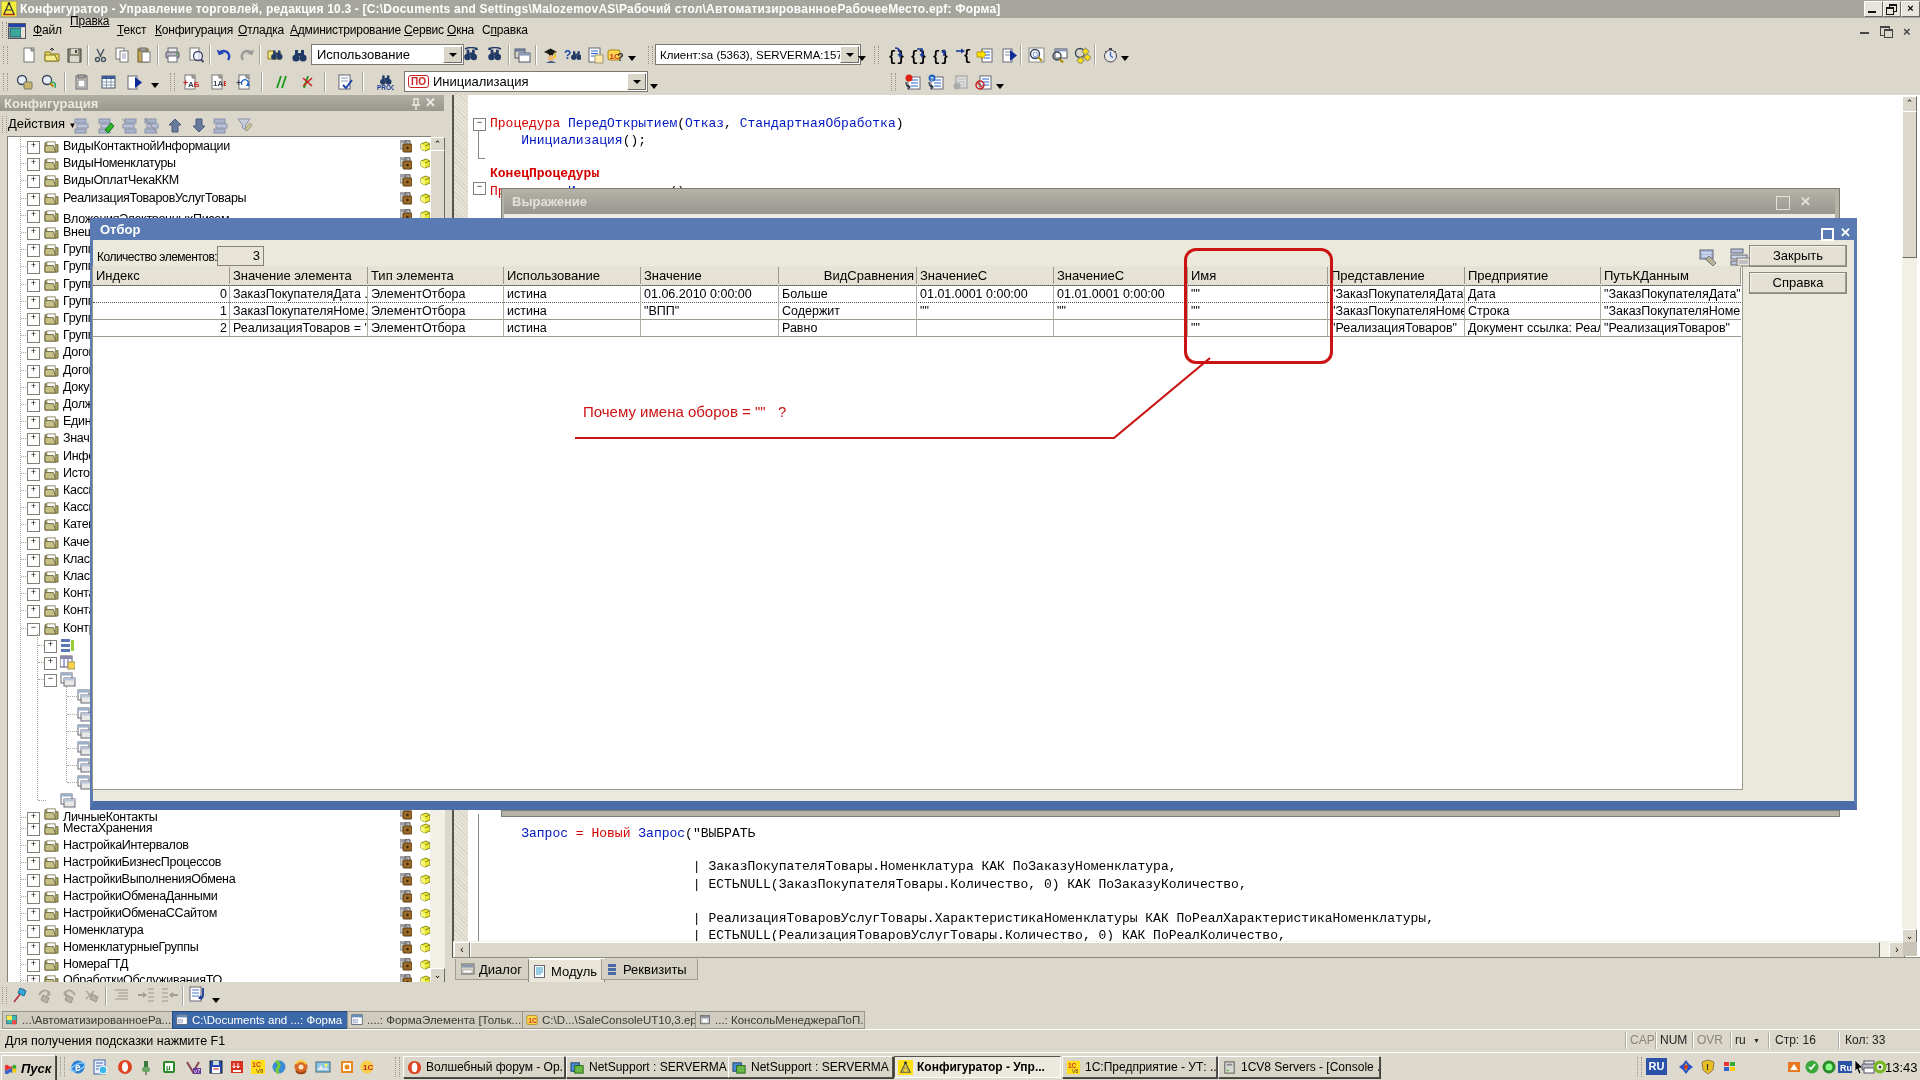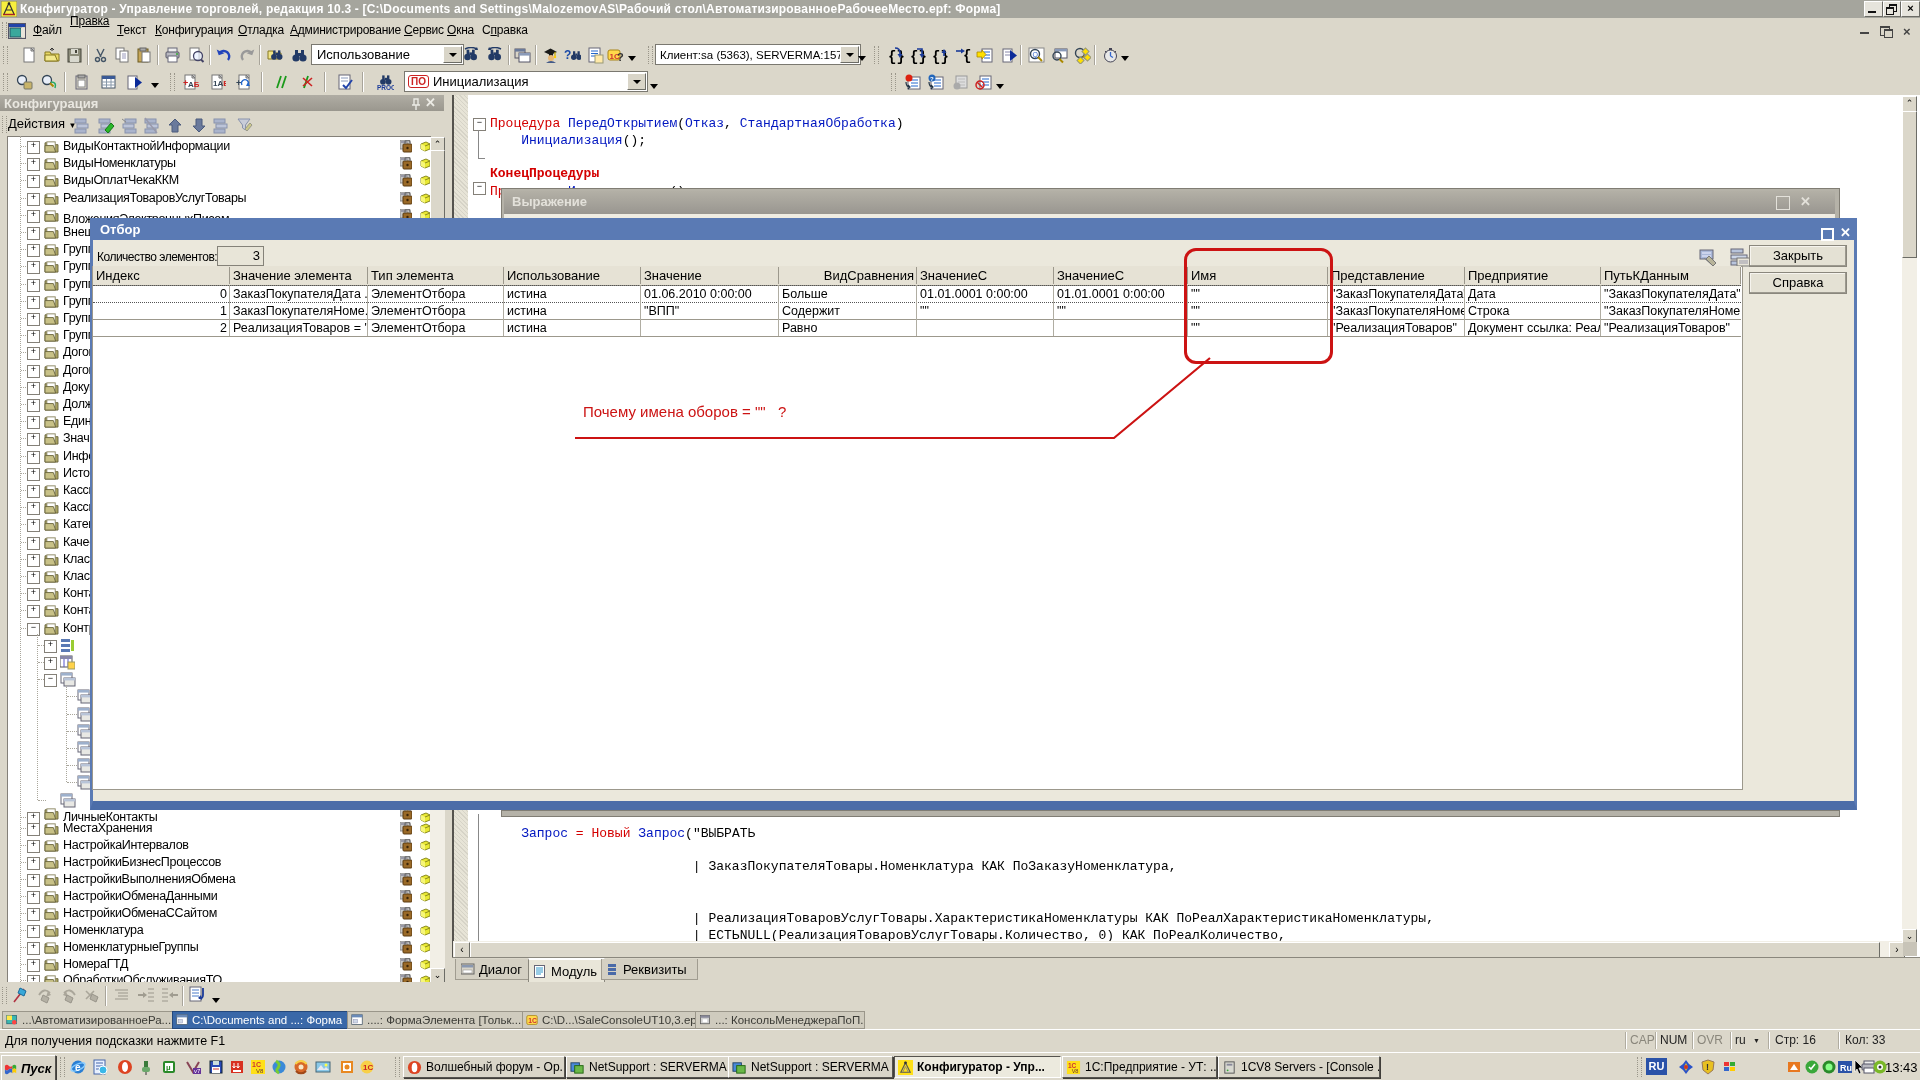--- a/index.html
+++ b/index.html
@@ -1159,20 +1159,21 @@
  <div class="mono abs" style="left:22px;top:19px;"><span class="kw">Процедура</span> <span class="id">ПередОткрытием</span>(<span class="id">Отказ</span>, <span class="id">СтандартнаяОбработка</span>)</div>
  <div class="mono abs" style="left:22px;top:36px;">    <span class="id">Инициализация</span>();</div>
  <div class="mono abs" style="left:22px;top:69px;font-weight:bold;"><span class="kw">КонецПроцедуры</span></div>
  <div class="exp" style="left:5px;top:85px;">−</div>
  <div class="mono abs" style="left:22px;top:87px;"><span class="kw">Процедура</span> <span class="id">Инициализация</span>()</div>
 </div>
 <div id="code-bottom" class="abs" style="left:468px;top:814px;width:1434px;height:127px;background:#fff;">
  <div class="abs" style="left:10px;top:0;width:1px;height:127px;background:#888;"></div>
  <div class="mono abs" style="left:22px;top:12px;">    <span class="id">Запрос</span> <span class="kw">=</span> <span class="kw">Новый</span> <span class="id">Запрос</span>("ВЫБРАТЬ</div>
  <div class="mono abs" style="left:22px;top:45px;">                          | ЗаказПокупателяТовары.Номенклатура КАК ПоЗаказуНоменклатура,</div>
+ <div class="mono abs" style="left:22px;top:63px;">                          | ЕСТЬNULL(ЗаказПокупателяТовары.Количество, 0) КАК ПоЗаказуКоличество,</div>
  <div class="mono abs" style="left:22px;top:97px;">                          | РеализацияТоваровУслугТовары.ХарактеристикаНоменклатуры КАК ПоРеалХарактеристикаНоменклатуры,</div>
  <div class="mono abs" style="left:22px;top:114px;">                          | ЕСТЬNULL(РеализацияТоваровУслугТовары.Количество, 0) КАК ПоРеалКоличество,</div>
 </div>
 
 <div class="abs" style="left:1902px;top:96px;width:15px;height:846px;background:#f2efe6;"></div>
 <div class="abs raised" style="left:1902px;top:96px;width:13px;height:14px;background:#dbd7ca;text-align:center;font-size:9px;line-height:13px;">⌃</div>
 <div class="abs raised" style="left:1902px;top:111px;width:13px;height:145px;background:#dbd7ca;"></div>
 <div class="abs raised" style="left:1902px;top:929px;width:13px;height:13px;background:#dbd7ca;text-align:center;font-size:9px;line-height:13px;">⌄</div>
 
 <div class="abs" style="left:453px;top:941px;width:1449px;height:16px;background:#f2efe6;"></div>

